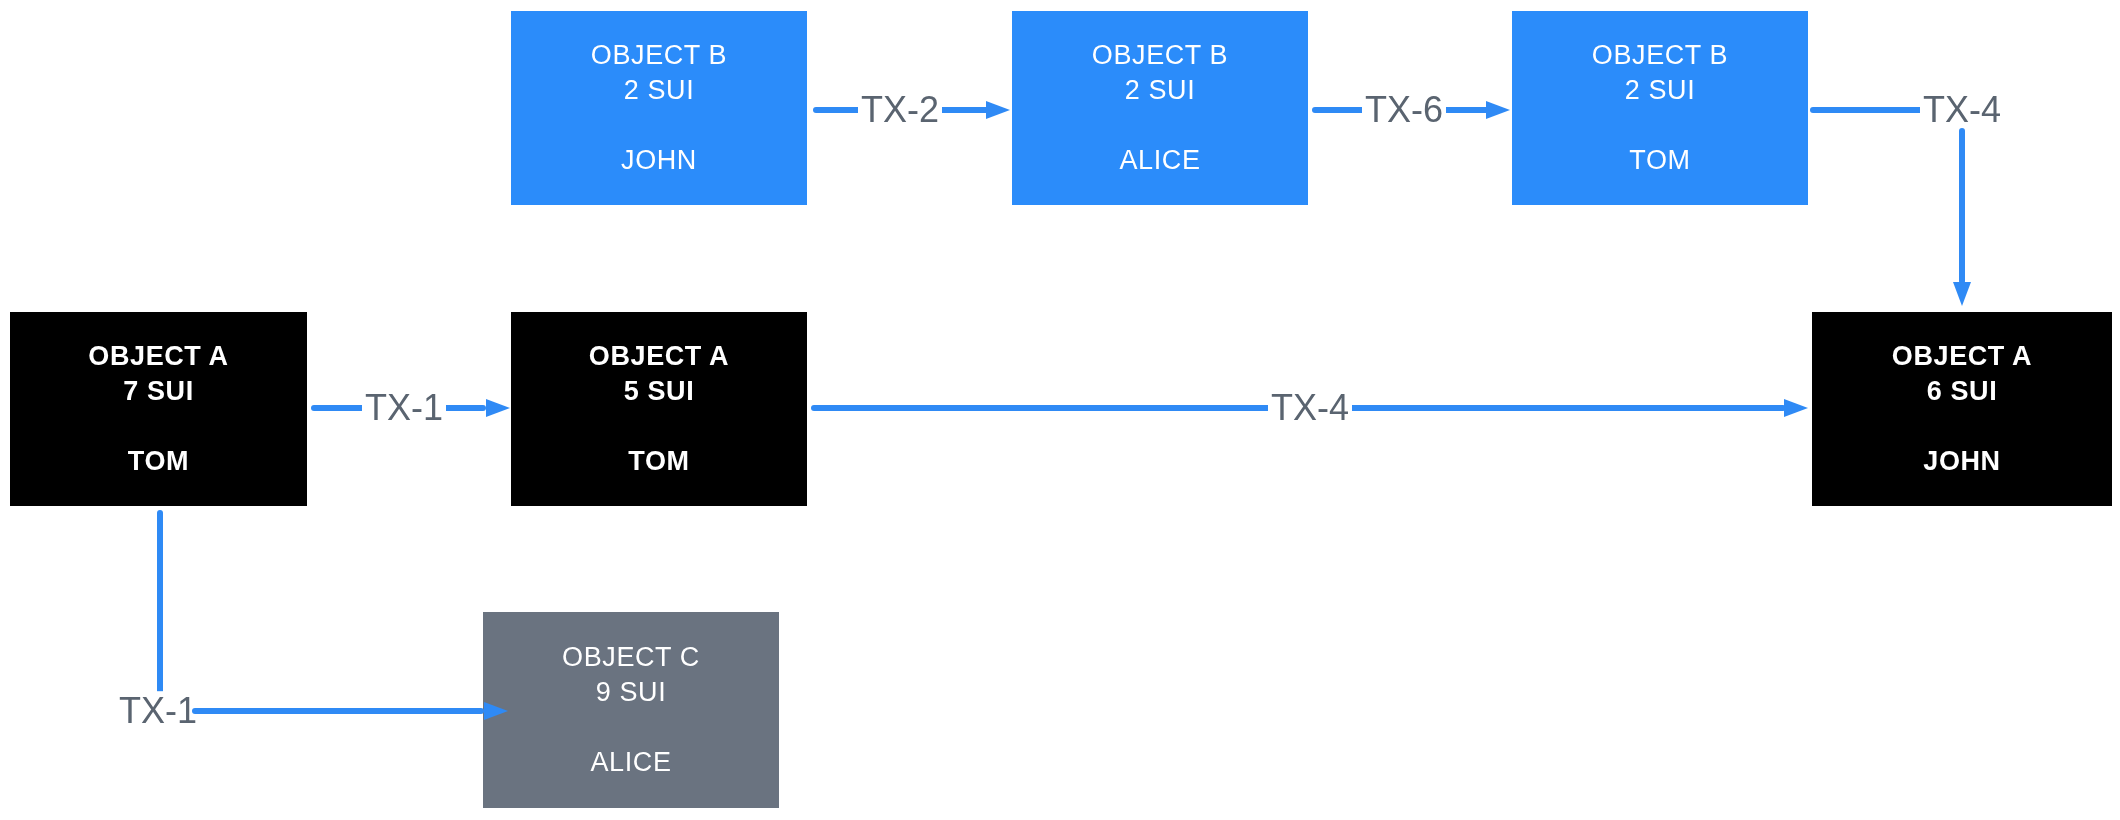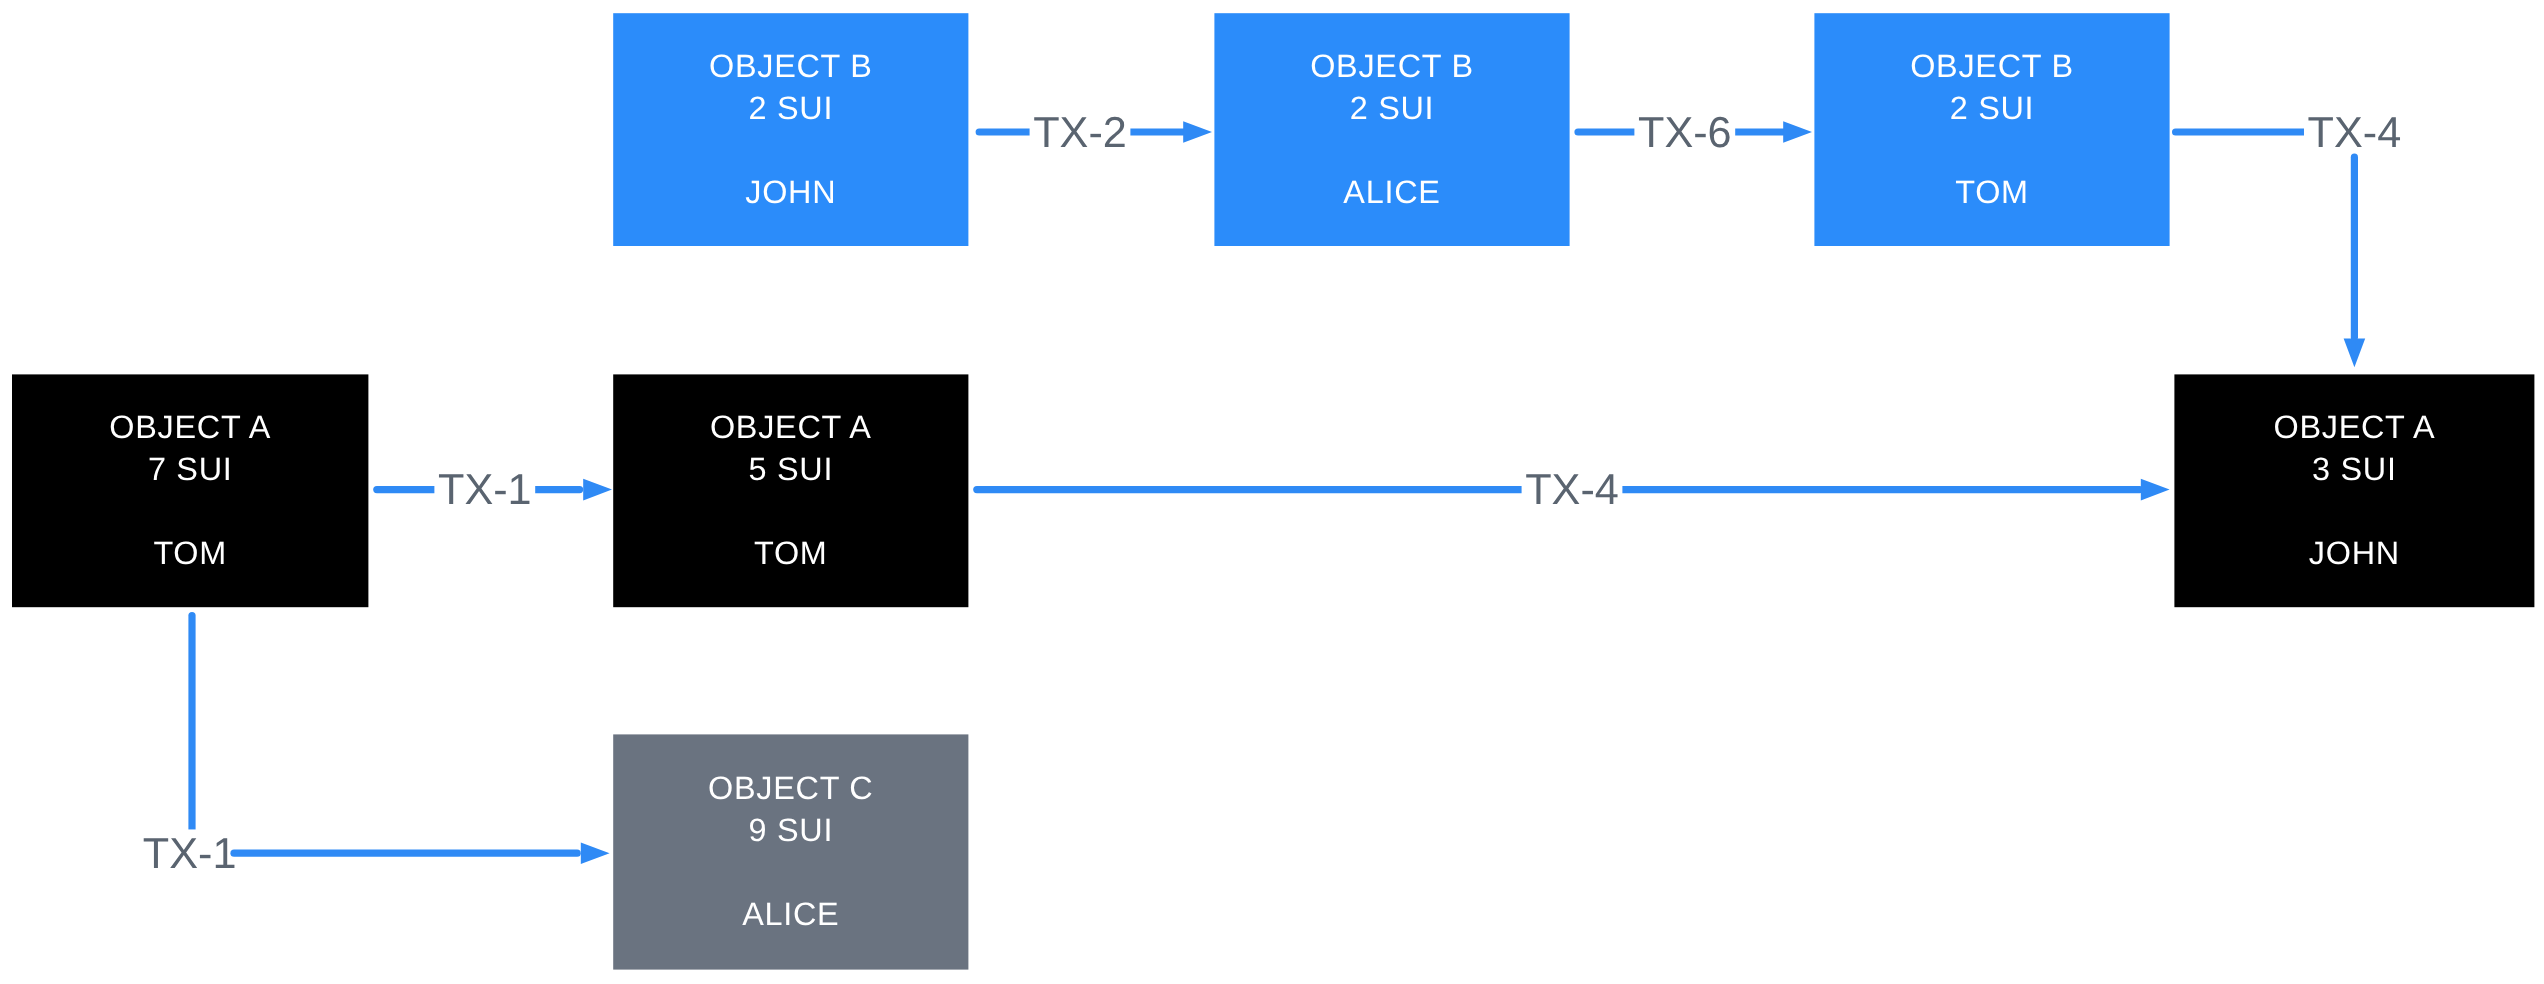--- a/index.html
+++ b/index.html
@@ -29,21 +29,21 @@
     flex-direction: column;
     justify-content: center;
     align-items: center;
     text-align: center;
     color: var(--node-text);
     font-size: 27px;
     line-height: 35px;
     letter-spacing: 0.6px;
   }
   .node.blue  { background: var(--node-blue); }
-  .node.black { background: var(--node-black); }
+  .node.black { background: var(--node-black); font-weight: bold; }
   .node.gray  { background: var(--node-gray); }
   .node-spacer { height: 35px; }
   .hline {
     position: absolute;
     height: 6px;
     border-radius: 3px;
     background: var(--arrow-blue);
   }
   .vline {
     position: absolute;
@@ -111,26 +111,26 @@
 
   <div class="node black" style="left:511px;top:312px;width:296px;height:194px">
     <div>OBJECT A</div>
     <div>5 SUI</div>
     <div class="node-spacer"></div>
     <div>TOM</div>
   </div>
 
   <div class="node black" style="left:1812px;top:312px;width:300px;height:194px">
     <div>OBJECT A</div>
-    <div>3 SUI</div>
+    <div>6 SUI</div>
     <div class="node-spacer"></div>
     <div>JOHN</div>
   </div>
 
-  <div class="node gray" style="left:511px;top:612px;width:296px;height:196px">
+  <div class="node gray" style="left:483px;top:612px;width:296px;height:196px">
     <div>OBJECT C</div>
     <div>9 SUI</div>
     <div class="node-spacer"></div>
     <div>ALICE</div>
   </div>
 
   <div class="hline" style="left:813px;top:107px;width:177px"></div>
   <div class="head-right" style="left:986px;top:101px"></div>
   <div class="edge-label" style="left:900px;top:110px">TX-2</div>
 

